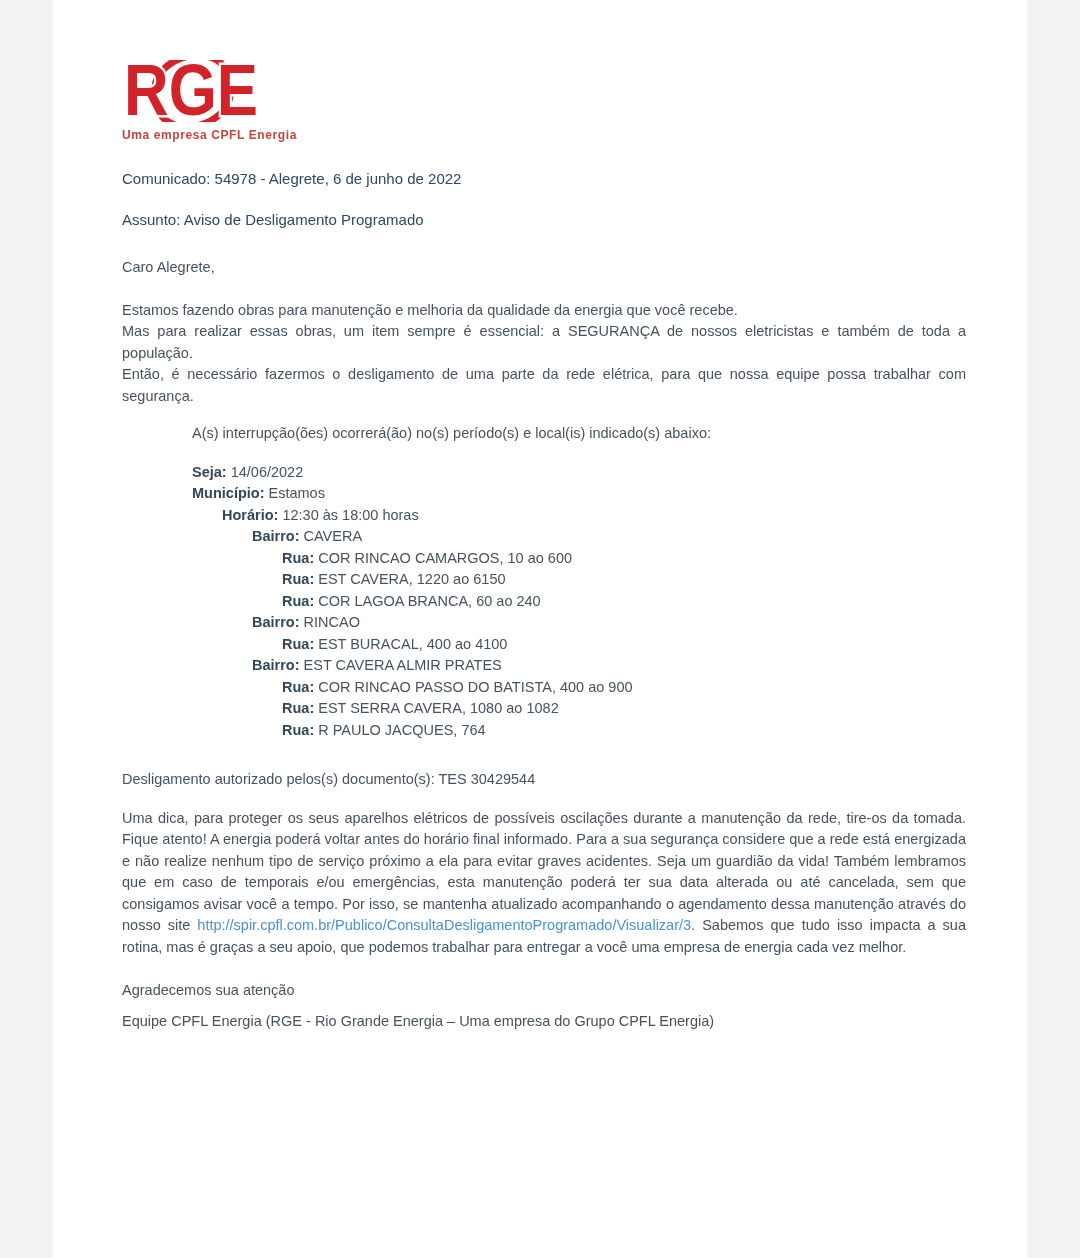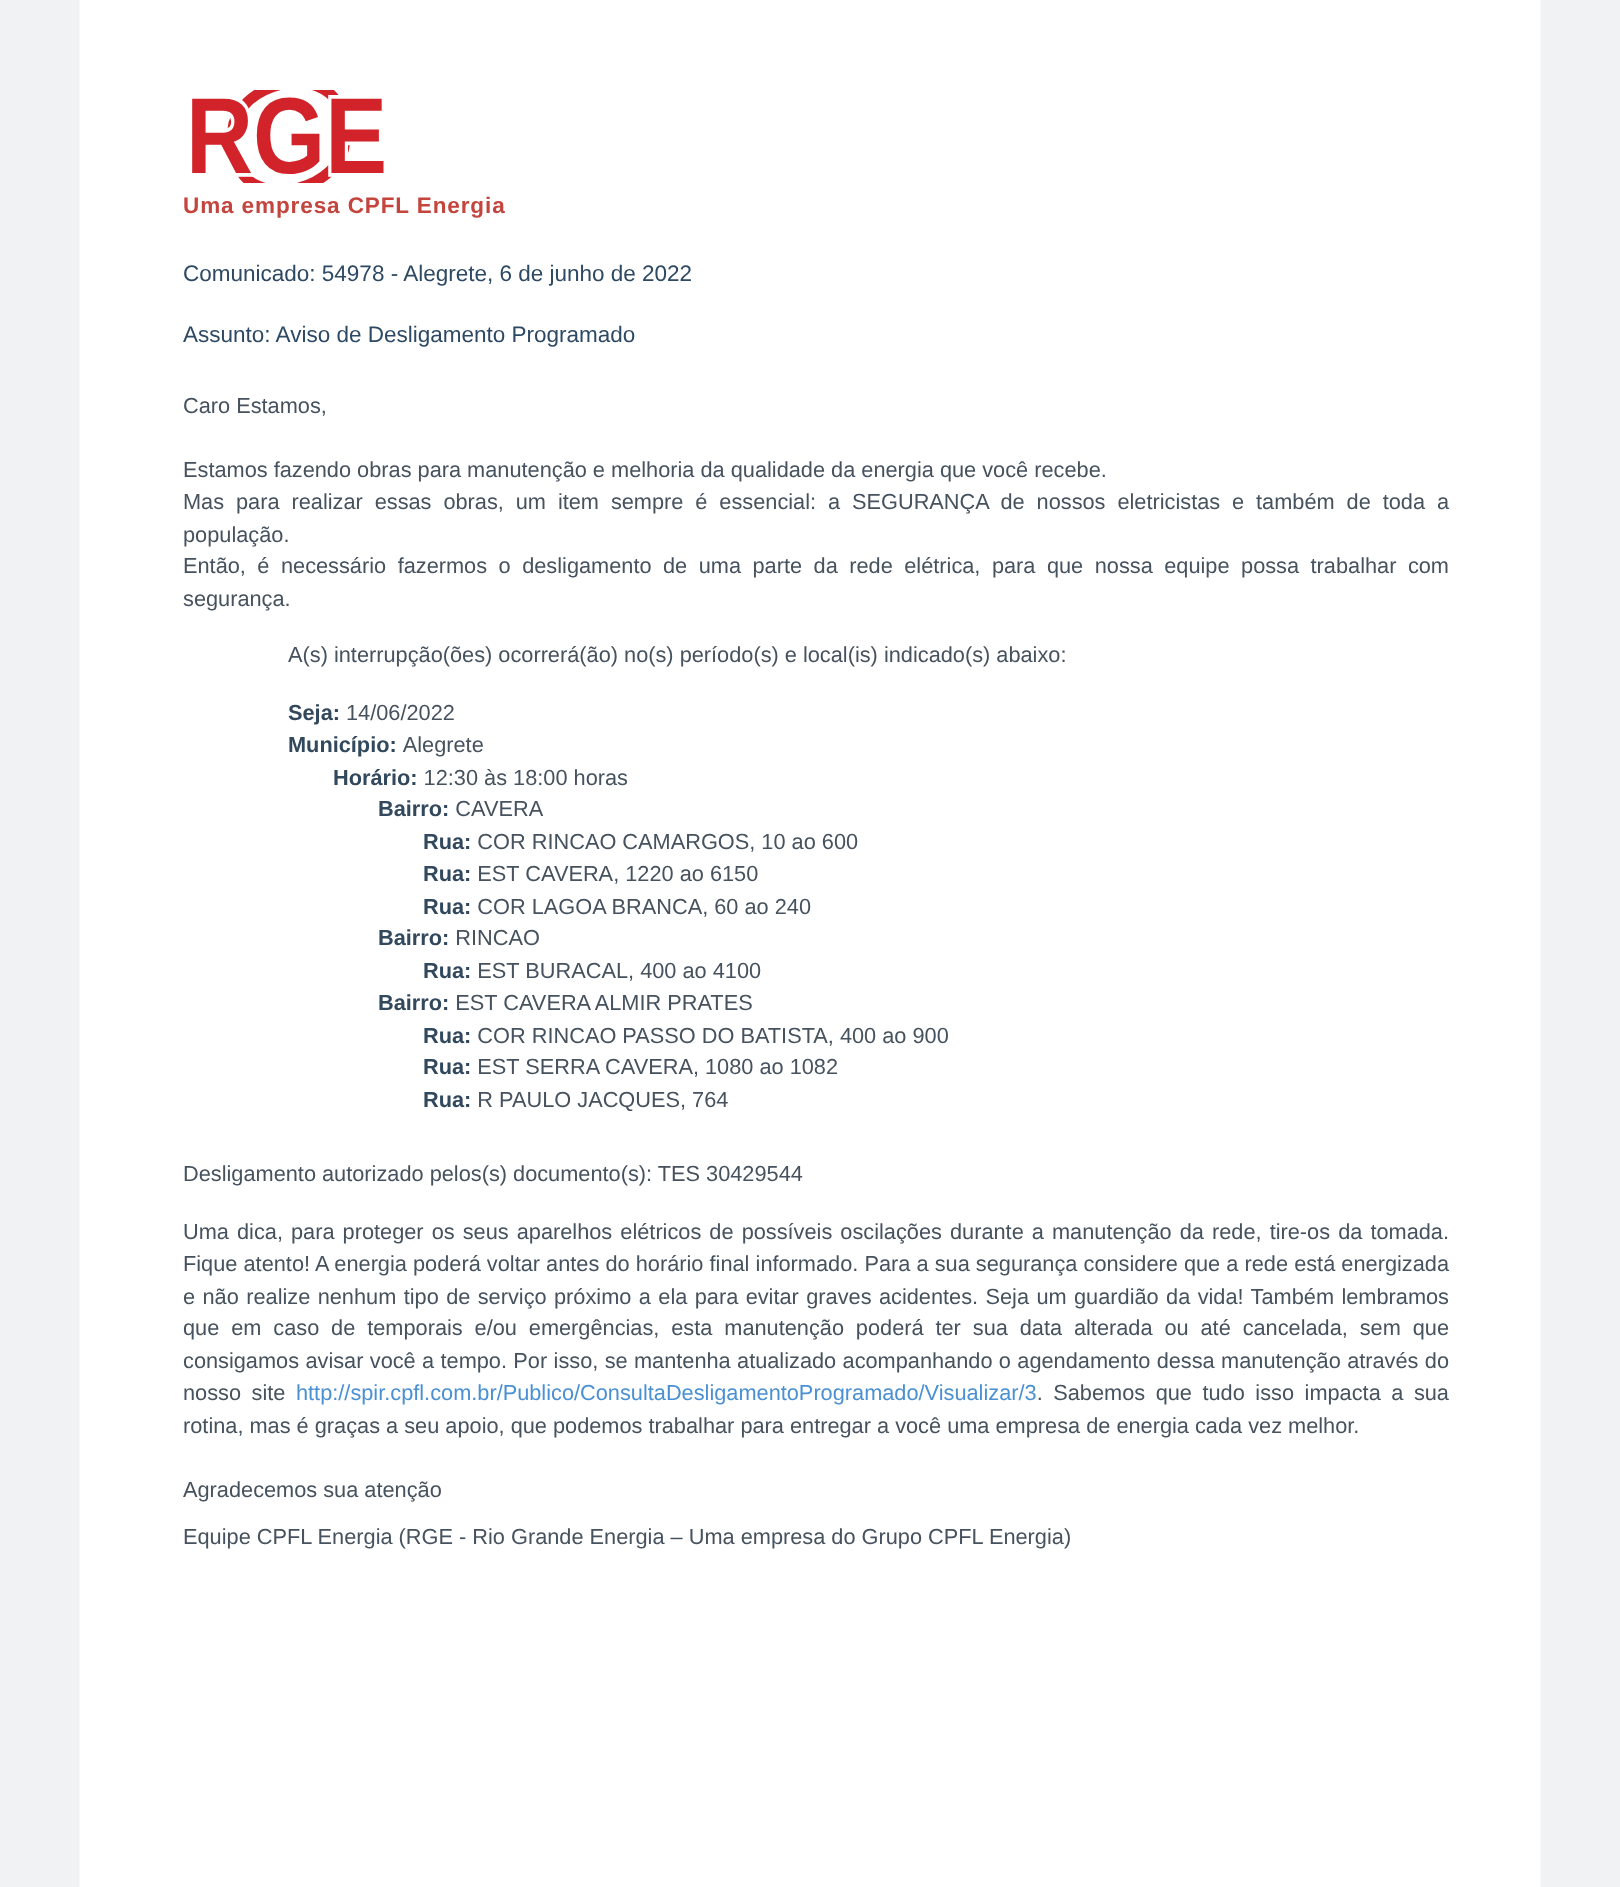--- a/index.html
+++ b/index.html
@@ -19,21 +19,21 @@
     min-height: 1258px;
     margin: 0 auto;
     background: #ffffff;
     box-sizing: border-box;
     padding: 60px 61px 60px 69px;
   }
   .logo-block { margin-bottom: 26px; }
   .logo-tagline {
     color: #c3453e;
     font-weight: bold;
-    font-size: 15px;
+    font-size: 12px;
     letter-spacing: 0.6px;
     margin-top: 2px;
   }
   .heading {
     font-weight: normal;
     color: #2e4963;
     font-size: 15px;
     line-height: 21px;
     margin: 0 0 20px 0;
   }
@@ -74,37 +74,37 @@
         <path d="M 104 11 A 37 27 -18 0 0 33 27" fill="none" stroke="#d2232a" stroke-width="7" stroke-linecap="round"></path>
         <path d="M 37 51 A 37 27 -18 0 0 108 35" fill="none" stroke="#d2232a" stroke-width="7" stroke-linecap="round"></path>
         <text x="2" y="55" font-family="Liberation Sans, sans-serif" font-weight="bold" font-size="72" fill="#d2232a" stroke="#ffffff" stroke-width="5" paint-order="stroke" textLength="134" lengthAdjust="spacingAndGlyphs">RGE</text>
       </svg>
       <div class="logo-tagline">Uma empresa CPFL Energia</div>
     </div>
 
     <p class="heading">Comunicado: 54978 - Alegrete, 6 de junho de 2022</p>
     <p class="heading">Assunto: Aviso de Desligamento Programado</p>
 
-    <p class="text salutation">Caro Estamos,</p>
+    <p class="text salutation">Caro Alegrete,</p>
 
     <div class="text justify intro">
       <span class="sentence">Estamos fazendo obras para manutenção e melhoria da qualidade da energia que você recebe.</span>
       <span class="sentence">Mas para realizar essas obras, um item sempre é essencial: a SEGURANÇA de nossos eletricistas e também de toda a população.</span>
       <span class="sentence">Então, é necessário fazermos o desligamento de uma parte da rede elétrica, para que nossa equipe possa trabalhar com segurança.</span>
     </div>
 
     <p class="text notice-line">A(s) interrupção(ões) ocorrerá(ão) no(s) período(s) e local(is) indicado(s) abaixo:</p>
 
     <div class="schedule">
       <div class="schedule-row indent-1">
         <span class="row-label">Seja:</span><span class="row-value">14/06/2022</span>
       </div>
 
       <div class="schedule-row indent-1">
-        <span class="row-label">Município:</span><span class="row-value">Alegrete</span>
+        <span class="row-label">Município:</span><span class="row-value">Estamos</span>
       </div>
 
       <div class="schedule-row indent-2">
         <span class="row-label">Horário:</span><span class="row-value">12:30 às 18:00 horas</span>
       </div>
 
       <div class="schedule-row indent-3">
         <span class="row-label">Bairro:</span><span class="row-value">CAVERA</span>
       </div>
 

